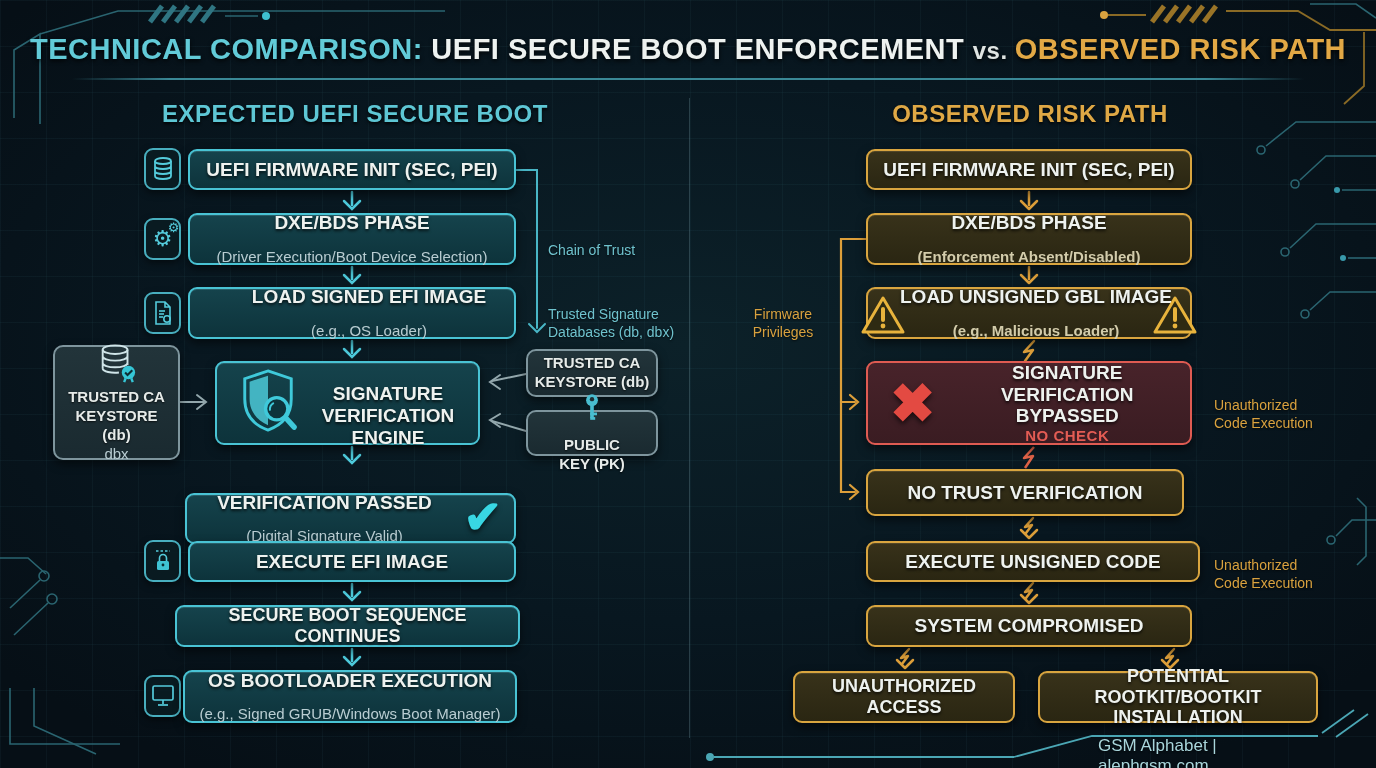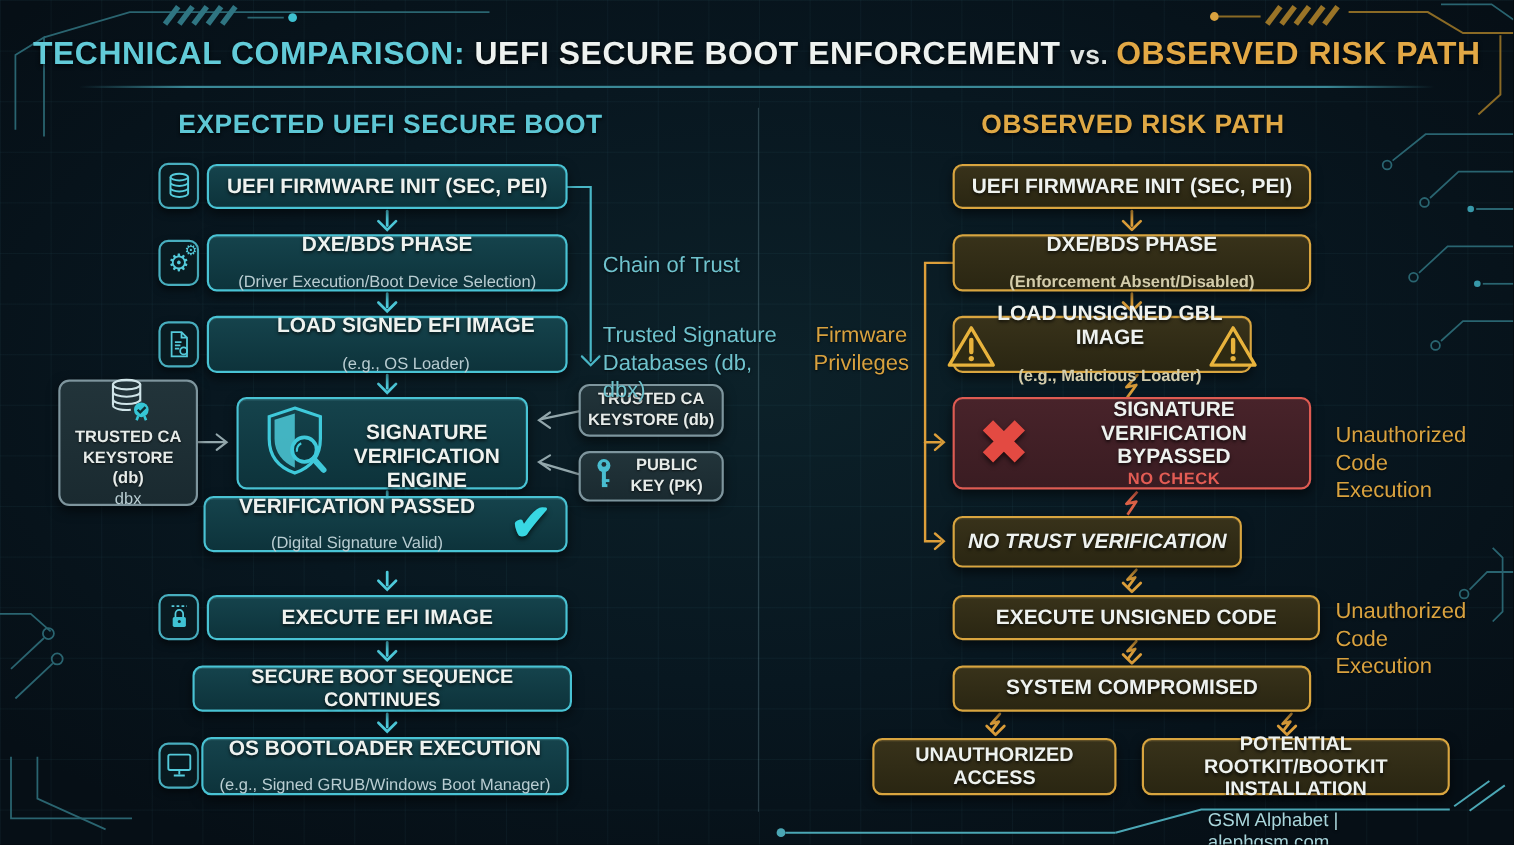--- a/index.html
+++ b/index.html
@@ -47,21 +47,21 @@
   
   .isq{width:37px;height:42px;border:2px solid #48aebe;border-radius:9px;background:rgba(9,28,34,.85);display:flex;align-items:center;justify-content:center;box-shadow:0 3px 7px rgba(0,0,0,.5);}
   .gearwrap{position:relative;color:#54cbdb;}
   .gear-big{font-size:22px;line-height:1;}
   .gear-small{position:absolute;font-size:13px;right:-7px;top:-8px;}
 
   .check-glyph{position:absolute;right:12px;top:50%;transform:translateY(-54%);font-size:46px;font-weight:bold;color:#38d7e3;text-shadow:0 3px 5px rgba(0,0,0,.6);}
   .x-glyph{font-size:54px;font-weight:bold;color:#e34a42;line-height:1;text-shadow:0 3px 5px rgba(0,0,0,.6);}
   .nocheck{font-weight:bold;color:#e35c54;font-size:15px;margin-top:0;letter-spacing:0.5px;}
 
-  .ann{font-size:20px;line-height:1.25;text-shadow:0 1px 2px rgba(0,0,0,.7);}
+  .ann{font-size:14px;line-height:1.25;text-shadow:0 1px 2px rgba(0,0,0,.7);margin-top:13px;}
   .ann.teal{color:#6fc3ce;}
   .ann.orange{color:#d9a23f;}
 
   .footer{left:1098px;top:736px;width:230px;font-size:17px;color:#a9d6dc;text-shadow:0 1px 2px rgba(0,0,0,.7);}
   .divider{left:689px;top:98px;width:1px;height:640px;background:rgba(130,170,180,0.28);}
 </style>
 </head>
 <body>
 <div id="stage">
 <div id="grid"></div>
@@ -243,21 +243,21 @@
     <svg width="62" height="68" viewBox="0 0 64 70">
       <path d="M32,4 L56,12 V33 C56,50 46,60 32,65 C18,60 8,50 8,33 V12 Z" fill="none" stroke="#3fc9da" stroke-width="3"></path>
       <path d="M32,9 L13,15 V33 C13,46 21,55 32,60 Z" fill="rgba(80,210,225,0.8)"></path>
       <circle cx="41" cy="43" r="11.5" fill="#0d333b" stroke="#3fc9da" stroke-width="3.5"></circle>
       <path d="M34,45 a8,8 0 0 1 4,-8" fill="none" stroke="#3fc9da" stroke-width="2"></path>
       <line x1="50" y1="52" x2="59" y2="62" stroke="#3fc9da" stroke-width="5.5" stroke-linecap="round"></line>
     </svg>
   </span>
   <div class="bt" style="width:150px;margin-top:26px;">SIGNATURE VERIFICATION ENGINE</div>
 </div>
-<div class="abs bx tbox" style="left:185px;top:451px;width:331px;height:51px;padding-right:52px;">
+<div class="abs bx tbox" style="left:185px;top:493px;width:331px;height:51px;padding-right:52px;">
   <div class="bt">VERIFICATION PASSED</div>
   <div class="bs">(Digital Signature Valid)</div>
   <span class="check-glyph">✔</span>
 </div>
 <div class="abs bx tbox" style="left:188px;top:541px;width:328px;height:41px;">
   <div class="bt">EXECUTE EFI IMAGE</div>
 </div>
 <div class="abs bx tbox" style="left:175px;top:605px;width:345px;height:42px;">
   <div class="bt sm">SECURE BOOT SEQUENCE CONTINUES</div>
 </div>
@@ -276,21 +276,21 @@
       <path d="M35,38 l-1.5,4 M41,38 l1.5,4" stroke="#35c6d6" stroke-width="2.5"></path>
     </svg>
   </span>
   <div class="gtxt" style="width:112px;">TRUSTED CA KEYSTORE (db)</div>
   <div class="bs" style="margin-top:0;">dbx</div>
 </div>
 
 <div class="abs bx gbox" style="left:526px;top:349px;width:132px;height:48px;">
   <div class="gtxt" style="width:118px;">TRUSTED CA KEYSTORE (db)</div>
 </div>
-<div class="abs bx gbox" style="left:526px;top:410px;width:132px;height:46px;flex-direction:row;gap:8px;">
+<div class="abs bx gbox" style="left:526px;top:410px;width:132px;height:46px;flex-direction:column;gap:8px;">
   <span>
     <svg width="20" height="32" viewBox="0 0 22 32">
       <circle cx="11" cy="7.5" r="6.5" fill="#49bdd0"></circle>
       <circle cx="11" cy="6.3" r="2.4" fill="#1e2e33"></circle>
       <rect x="9" y="13" width="4" height="14" fill="#49bdd0"></rect>
       <rect x="9" y="21" width="7.5" height="3" fill="#49bdd0"></rect>
       <rect x="9" y="26" width="5.5" height="3" fill="#49bdd0"></rect>
     </svg>
   </span>
   <div class="gtxt" style="width:78px;">PUBLIC KEY (PK)</div>
@@ -299,21 +299,21 @@
 <div class="abs ann teal" style="left:548px;top:229px;">Chain of Trust</div>
 <div class="abs ann teal" style="left:548px;top:293px;width:170px;">Trusted Signature Databases (db, dbx)</div>
 
 <div class="abs bx obox" style="left:866px;top:149px;width:326px;height:41px;">
   <div class="bt">UEFI FIRMWARE INIT (SEC, PEI)</div>
 </div>
 <div class="abs bx obox" style="left:866px;top:213px;width:326px;height:52px;">
   <div class="bt">DXE/BDS PHASE</div>
   <div class="bs">(Enforcement Absent/Disabled)</div>
 </div>
-<div class="abs bx obox" style="left:866px;top:287px;width:272px;height:52px;padding-left:14px;">
+<div class="abs bx obox" style="left:866px;top:287px;width:326px;height:52px;padding-left:14px;">
   <span class="abs" style="left:-8px;top:5px;">
     <svg width="46" height="42" viewBox="0 0 46 42">
       <path d="M23,4 L43,38 H3 Z" fill="#2e2a12" stroke="#e8b33c" stroke-width="3" stroke-linejoin="round"></path>
       <line x1="23" y1="15" x2="23" y2="26" stroke="#e8b33c" stroke-width="4" stroke-linecap="round"></line>
       <circle cx="23" cy="32" r="2.4" fill="#e8b33c"></circle>
     </svg>
   </span>
   <div class="bt">LOAD UNSIGNED GBL IMAGE</div>
   <div class="bs">(e.g., Malicious Loader)</div>
   <span class="abs" style="right:-8px;top:5px;">
@@ -324,21 +324,21 @@
     </svg>
   </span>
 </div>
 <div class="abs bx rbox" style="left:866px;top:361px;width:326px;height:84px;flex-direction:row;gap:16px;justify-content:flex-start;padding-left:22px;">
   <span class="x-glyph">✖</span>
   <div style="width:232px;text-align:center;">
     <div class="bt">SIGNATURE VERIFICATION BYPASSED</div>
     <div class="nocheck">NO CHECK</div>
   </div>
 </div>
-<div class="abs bx obox" style="left:866px;top:469px;width:263px;height:47px;font-style:italic;">
+<div class="abs bx obox" style="left:866px;top:469px;width:318px;height:47px;">
   <div class="bt">NO TRUST VERIFICATION</div>
 </div>
 <div class="abs bx obox" style="left:866px;top:541px;width:334px;height:41px;">
   <div class="bt">EXECUTE UNSIGNED CODE</div>
 </div>
 <div class="abs bx obox" style="left:866px;top:605px;width:326px;height:42px;">
   <div class="bt">SYSTEM COMPROMISED</div>
 </div>
 <div class="abs bx obox" style="left:793px;top:671px;width:222px;height:52px;">
   <div class="bt sm" style="width:180px;">UNAUTHORIZED ACCESS</div>

